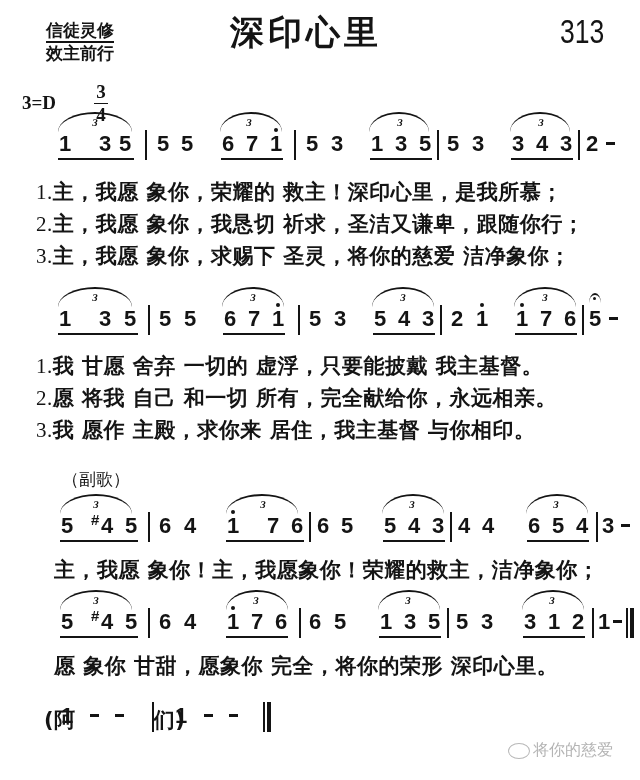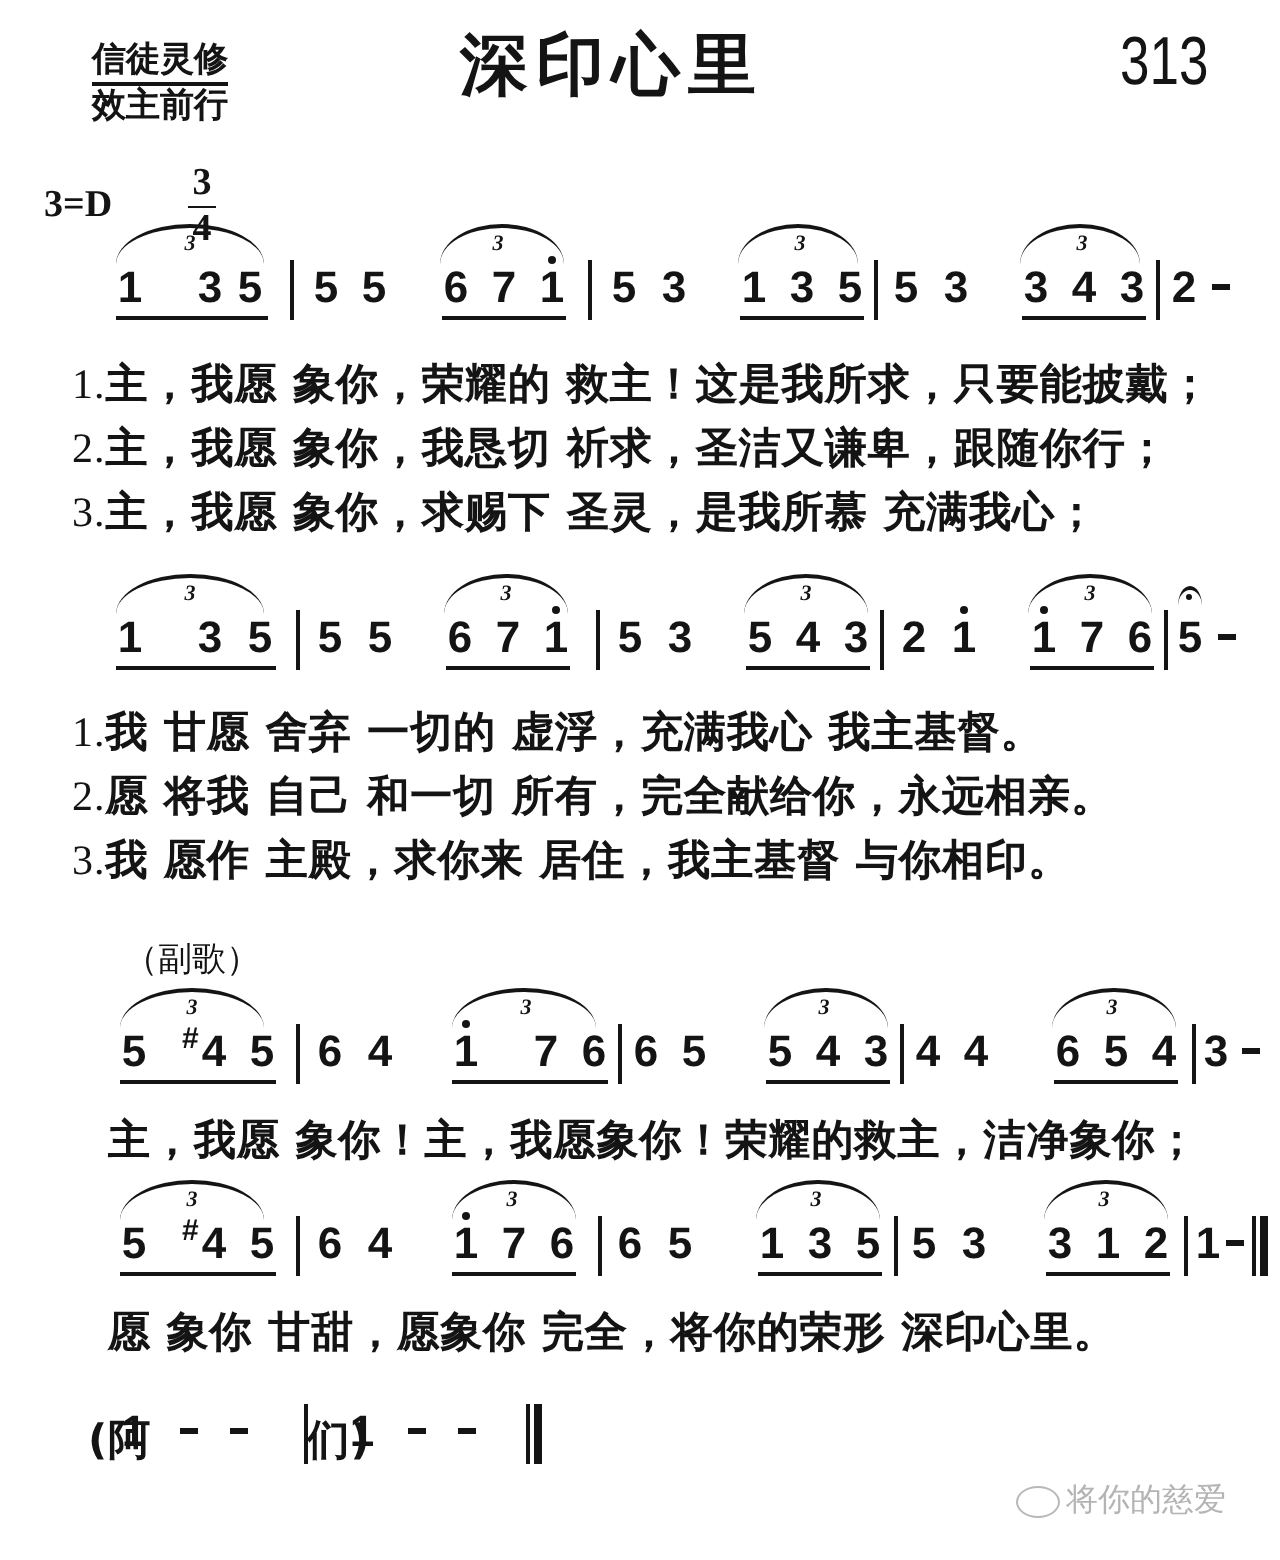--- a/index.html
+++ b/index.html
@@ -127,23 +127,23 @@
   <div class="tri" style="left:534px">3</div>
   <div class="note" style="left:511px">3</div>
   <div class="note" style="left:535px">4</div>
   <div class="note" style="left:559px">3</div>
   <div class="uline" style="left:511px;width:62px"></div>
   <div class="barline" style="left:578px"></div>
   <div class="note" style="left:585px">2</div>
   <div class="dash" style="left:606px"></div>
 </div>
 
-<div class="lyric" style="top:178px"><span class="num">1.</span><span>主，我愿 象你，荣耀的 救主！这是我所求，只要能披戴；</span></div>
+<div class="lyric" style="top:178px"><span class="num">1.</span><span>主，我愿 象你，荣耀的 救主！深印心里，是我所慕；</span></div>
 <div class="lyric" style="top:210px"><span class="num">2.</span><span>主，我愿 象你，我恳切 祈求，圣洁又谦卑，跟随你行；</span></div>
-<div class="lyric" style="top:242px"><span class="num">3.</span><span>主，我愿 象你，求赐下 圣灵，是我所慕 充满我心；</span></div>
+<div class="lyric" style="top:242px"><span class="num">3.</span><span>主，我愿 象你，求赐下 圣灵，将你的慈爱 洁净象你；</span></div>
 
 <div class="staff" style="top:293px">
   <div class="arc" style="left:58px;width:74px"></div>
   <div class="tri" style="left:88px">3</div>
   <div class="note" style="left:58px">1</div>
   <div class="note" style="left:98px">3</div>
   <div class="note" style="left:123px">5</div>
   <div class="uline" style="left:58px;width:80px"></div>
   <div class="barline" style="left:148px"></div>
   <div class="note" style="left:158px">5</div>
@@ -171,21 +171,21 @@
   <div class="note" style="left:515px"><span class="hdot"></span>1</div>
   <div class="note" style="left:539px">7</div>
   <div class="note" style="left:563px">6</div>
   <div class="uline" style="left:515px;width:62px"></div>
   <div class="barline" style="left:582px"></div>
   <div class="fermata" style="left:589px"></div>
   <div class="note" style="left:588px">5</div>
   <div class="dash" style="left:609px"></div>
 </div>
 
-<div class="lyric" style="top:352px"><span class="num">1.</span><span>我 甘愿 舍弃 一切的 虚浮，充满我心 我主基督。</span></div>
+<div class="lyric" style="top:352px"><span class="num">1.</span><span>我 甘愿 舍弃 一切的 虚浮，只要能披戴 我主基督。</span></div>
 <div class="lyric" style="top:384px"><span class="num">2.</span><span>愿 将我 自己 和一切 所有，完全献给你，永远相亲。</span></div>
 <div class="lyric" style="top:416px"><span class="num">3.</span><span>我 愿作 主殿，求你来 居住，我主基督 与你相印。</span></div>
 
 <div class="abs section-label">（副歌）</div>
 
 <div class="staff" style="top:500px">
   <div class="arc" style="left:60px;width:72px"></div>
   <div class="tri" style="left:89px">3</div>
   <div class="note" style="left:60px">5</div>
   <div class="note" style="left:100px"><span class="sharp">#</span>4</div>

